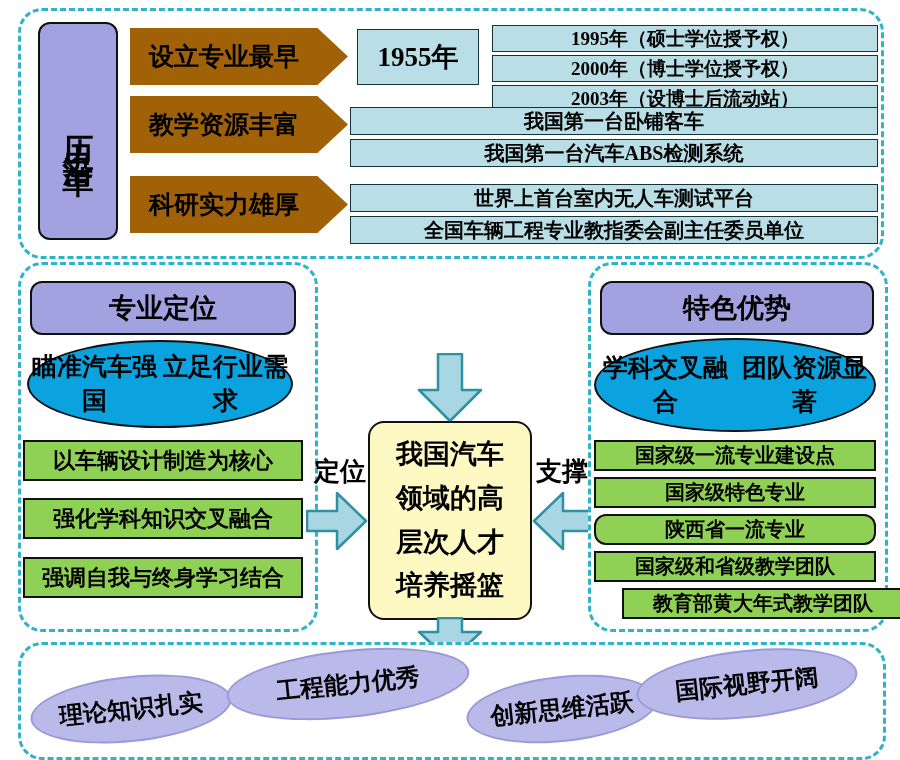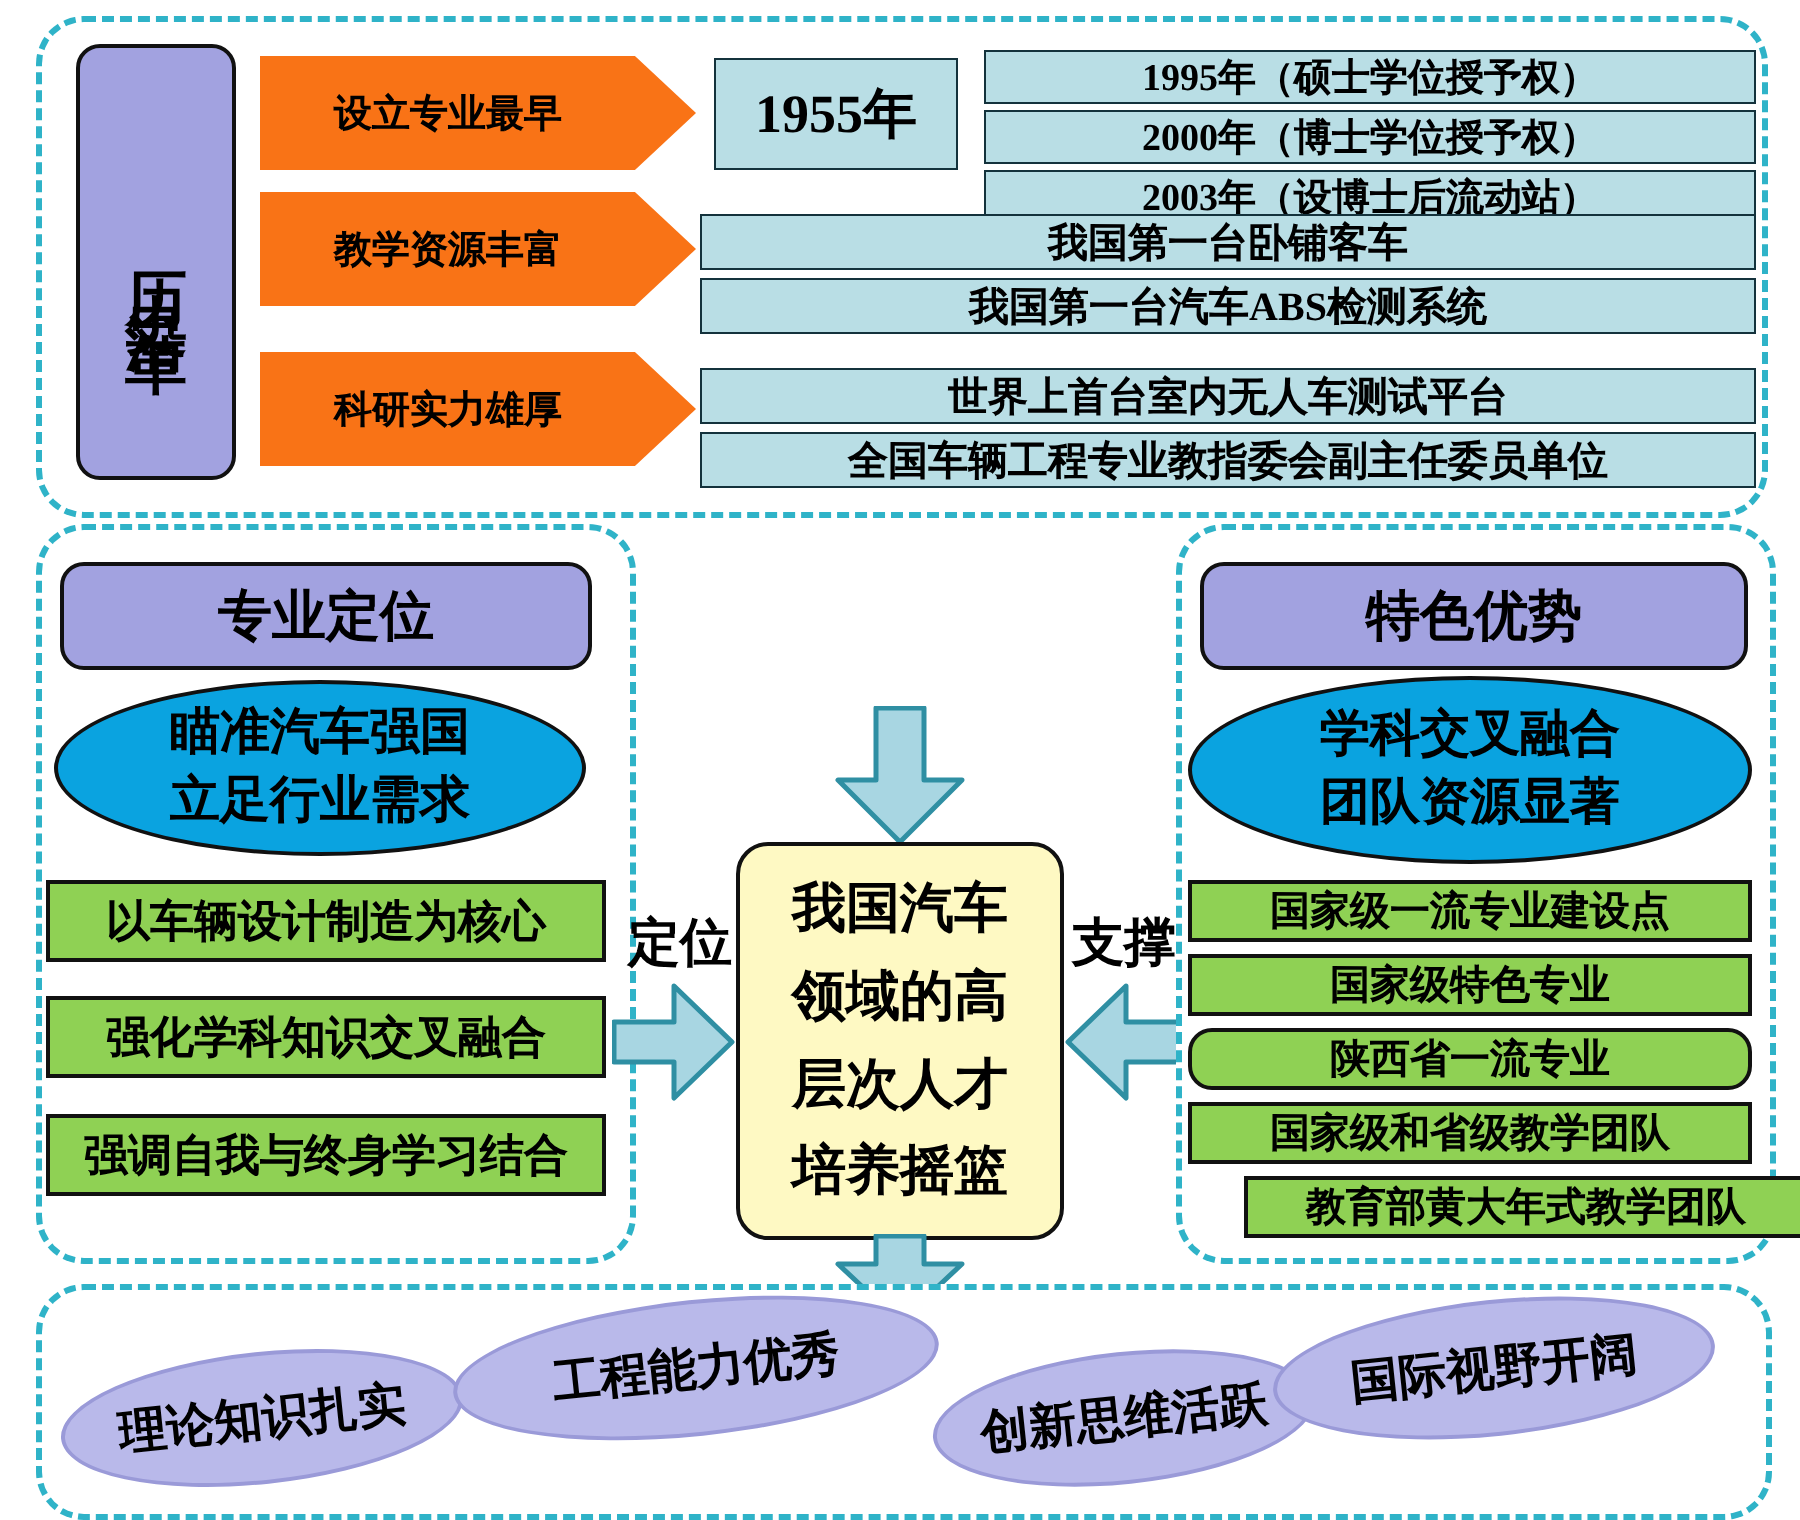--- a/index.html
+++ b/index.html
@@ -9,35 +9,35 @@
     overflow:hidden;
   }
   .abs { position:absolute; }
   .flex-c { display:flex; align-items:center; justify-content:center; text-align:center; }
 
   .dashed-panel { border:3px dashed #2fb3c8; border-radius:24px; background:#ffffff; }
 
   .purple-box { background:#a2a2e0; border:2px solid #111; border-radius:12px; }
 
   .cat-arrow {
-    background:#f97316; color:#000; font-size:19px;
+    background:#a16207; color:#000; font-size:25px;
     clip-path: polygon(0 0, 86% 0, 100% 50%, 86% 100%, 0 100%);
     padding-right:30px; box-sizing:border-box;
   }
 
   .pale {
     background:#b9dee5; border:1.5px solid #14323c; box-sizing:border-box;
     font-family:"Liberation Serif", serif;
   }
 
   .green-item { background:#8fd154; border:2px solid #111; box-sizing:border-box; }
 
   .blue-ellipse {
     background:#0aa3e0; border:2.5px solid #111; border-radius:50%;
-    flex-direction:column; font-size:25px; line-height:1.35; box-sizing:border-box;
+    flex-direction:row; font-size:25px; line-height:1.35; box-sizing:border-box;
   }
 
   #hexagon {
     background:#28a9e2; color:#001f3d; font-size:28px; letter-spacing:2px;
     clip-path: polygon(0 50%, 13% 0, 87% 0, 100% 50%, 87% 100%, 13% 100%);
   }
 
   #center-goal {
     background:#fef9c3; border:2.5px solid #111; border-radius:16px;
     flex-direction:column; font-size:27px; line-height:1.62; box-sizing:border-box;

